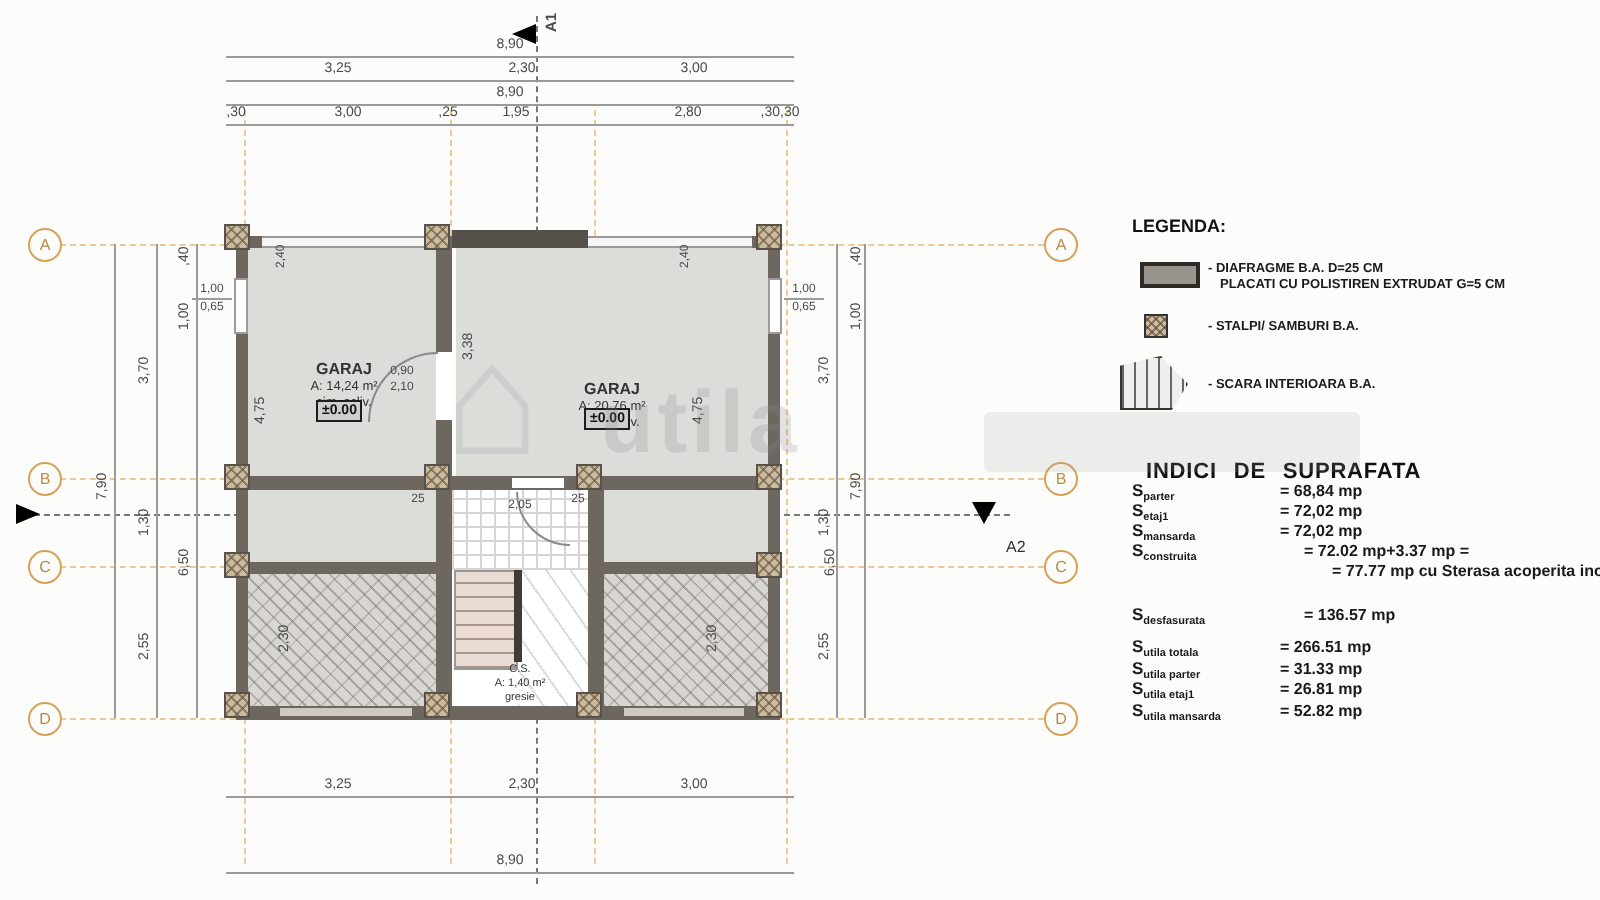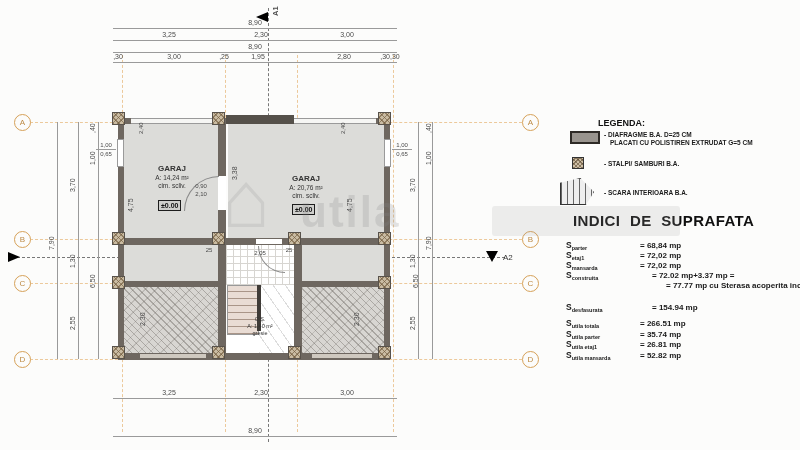--- a/index.html
+++ b/index.html
@@ -35,38 +35,38 @@
   .open-top{position:absolute;background:#f6f6f4;border-top:1px solid #9a9a9a;border-bottom:1px solid #9a9a9a;box-sizing:border-box;z-index:4;}
   .open-bot{position:absolute;background:#cfc9c0;z-index:4;}
   .win{position:absolute;background:#fff;border:1px solid #9a9a9a;box-sizing:border-box;z-index:4;}
   .gap{position:absolute;background:#fff;z-index:4;}
   .post{position:absolute;width:13px;height:13px;box-sizing:border-box;border:1px solid #58524b;background-color:#c9bba2;
     background-image:repeating-linear-gradient(45deg,rgba(108,85,55,.6) 0 1px,transparent 1px 4px),
                      repeating-linear-gradient(-45deg,rgba(108,85,55,.6) 0 1px,transparent 1px 4px);z-index:5;}
   .arc{position:absolute;z-index:5;}
   .bar{position:absolute;background:#3f3b37;z-index:5;}
   
-  .lbl{position:absolute;font-size:6.5px;color:#333;text-align:center;line-height:1.25;white-space:nowrap;z-index:7;}
+  .lbl{position:absolute;font-size:6.5px;color:#333;text-align:center;line-height:1.25;white-space:nowrap;z-index:7;margin-top:16px;}
   .b{font-weight:bold;}
   .lvl{position:absolute;border:1px solid #1d1d1d;background:#cfcfcc;font-weight:bold;font-size:7px;line-height:9px;padding:0 2px;color:#111;z-index:7;}
   
   .tri-left{position:absolute;width:0;height:0;border-top:5px solid transparent;border-bottom:5px solid transparent;border-right:12px solid #000;z-index:8;}
   .tri-right{position:absolute;width:0;height:0;border-top:5px solid transparent;border-bottom:5px solid transparent;border-left:12px solid #000;z-index:8;}
   .tri-down{position:absolute;width:0;height:0;border-left:6px solid transparent;border-right:6px solid transparent;border-top:11px solid #000;z-index:8;}
   
   .leg-title{position:absolute;font-weight:bold;font-size:9px;color:#111;}
   .leg-text{position:absolute;font-weight:bold;font-size:6.5px;color:#1a1a1a;white-space:nowrap;}
   .swatch{position:absolute;width:30px;height:13px;background:#99948e;border:2px solid #2e2a26;box-sizing:border-box;}
   .posticon{position:absolute;width:12px;height:12px;box-sizing:border-box;border:1px solid #333;background-color:#cdbfa6;
     background-image:repeating-linear-gradient(45deg,rgba(90,70,45,.6) 0 1px,transparent 1px 3px),
                      repeating-linear-gradient(-45deg,rgba(90,70,45,.6) 0 1px,transparent 1px 3px);}
   .stairicon{position:absolute;width:34px;height:27px;border:1px solid #333;box-sizing:border-box;background-color:#eee;
     background-image:repeating-linear-gradient(90deg,#666 0 1px,transparent 1px 6px);
     clip-path:polygon(0 18%,60% 0,100% 52%,76% 100%,0 100%);}
-  .ind-title{position:absolute;font-weight:bold;font-size:15px;color:#111;letter-spacing:.4px;word-spacing:5px;}
+  .ind-title{position:absolute;font-weight:bold;font-size:11px;color:#111;letter-spacing:.4px;word-spacing:5px;margin-top:18px;}
   .ind-row{position:absolute;font-size:8px;color:#1a1a1a;white-space:nowrap;}
   .ind-sym{display:inline-block;font-weight:bold;font-size:8.5px;}
   .ind-sub{font-size:5.5px;vertical-align:-2px;font-weight:bold;}
   .ind-val{font-weight:bold;font-size:8px;}
   
   .wm-house{position:absolute;font-size:80px;color:rgba(140,140,140,.18);z-index:9;line-height:1;}
   .wm-text{position:absolute;font-size:44px;font-weight:bold;color:rgba(135,135,135,.22);letter-spacing:2px;z-index:9;line-height:1;}
   .wm-block{position:absolute;background:rgba(155,155,155,.16);border-radius:3px;z-index:9;}
 </style>
 </head>
@@ -223,21 +223,21 @@
   <div class="vlbl d6" style="left:340px;top:134px;font-size:6px;">2,40</div>
   <div class="dim d6" style="left:96px;top:142px;width:20px;border-bottom:1px solid #9a9a9a;padding-bottom:1px;">1,00</div>
   <div class="dim d6" style="left:96px;top:151px;width:20px;">0,65</div>
   <div class="dim d6" style="left:392px;top:142px;width:20px;border-bottom:1px solid #9a9a9a;padding-bottom:1px;">1,00</div>
   <div class="dim d6" style="left:392px;top:151px;width:20px;">0,65</div>
 
   <div class="wm-house" style="left:222px;top:160px;">⌂</div>
   <div class="wm-text" style="left:300px;top:190px;">utila</div>
   <div class="wm-block" style="left:492px;top:206px;width:188px;height:30px;"></div>
 
-  <div class="leg-title" style="left:566px;top:118px;margin-left:32px;">LEGENDA:</div>
+  <div class="leg-title" style="left:566px;top:108px;">LEGENDA:</div>
   <div class="swatch" style="left:570px;top:131px;"></div>
   <div class="leg-text" style="left:604px;top:131px;">- DIAFRAGME B.A. D=25 CM</div>
   <div class="leg-text" style="left:610px;top:139px;">PLACATI CU POLISTIREN EXTRUDAT G=5 CM</div>
   <div class="posticon" style="left:572px;top:157px;"></div>
   <div class="leg-text" style="left:604px;top:160px;">- STALPI/ SAMBURI B.A.</div>
   <div class="stairicon" style="left:560px;top:178px;"></div>
   <div class="leg-text" style="left:604px;top:189px;">- SCARA INTERIOARA B.A.</div>
 
   <div class="ind-title" style="left:573px;top:212px;">INDICI DE SUPRAFATA</div>
   <div class="ind-row" style="left:566px;top:240px;">
@@ -249,27 +249,27 @@
   <div class="ind-row" style="left:566px;top:260px;">
     <span style="display:inline-block;width:74px;"><span class="ind-sym">S</span><span class="ind-sub">mansarda</span></span><span class="ind-val">= 72,02 mp</span>
   </div>
   <div class="ind-row" style="left:566px;top:270px;">
     <span style="display:inline-block;width:86px;"><span class="ind-sym">S</span><span class="ind-sub">construita</span></span><span class="ind-val">= 72.02 mp+3.37 mp =</span>
   </div>
   <div class="ind-row" style="left:566px;top:281px;">
     <span style="display:inline-block;width:100px;"></span><span class="ind-val">= 77.77 mp cu Sterasa acoperita inclusa</span>
   </div>
   <div class="ind-row" style="left:566px;top:302px;">
-    <span style="display:inline-block;width:86px;"><span class="ind-sym">S</span><span class="ind-sub">desfasurata</span></span><span class="ind-val">= 154.94 mp</span>
+    <span style="display:inline-block;width:86px;"><span class="ind-sym">S</span><span class="ind-sub">desfasurata</span></span><span class="ind-val">= 136.57 mp</span>
   </div>
   <div class="ind-row" style="left:566px;top:318px;">
     <span style="display:inline-block;width:74px;"><span class="ind-sym">S</span><span class="ind-sub">utila totala</span></span><span class="ind-val">= 266.51 mp</span>
   </div>
   <div class="ind-row" style="left:566px;top:329px;">
-    <span style="display:inline-block;width:74px;"><span class="ind-sym">S</span><span class="ind-sub">utila parter</span></span><span class="ind-val">= 35.74 mp</span>
+    <span style="display:inline-block;width:74px;"><span class="ind-sym">S</span><span class="ind-sub">utila parter</span></span><span class="ind-val">= 31.33 mp</span>
   </div>
   <div class="ind-row" style="left:566px;top:339px;">
     <span style="display:inline-block;width:74px;"><span class="ind-sym">S</span><span class="ind-sub">utila etaj1</span></span><span class="ind-val">= 26.81 mp</span>
   </div>
   <div class="ind-row" style="left:566px;top:350px;">
     <span style="display:inline-block;width:74px;"><span class="ind-sym">S</span><span class="ind-sub">utila mansarda</span></span><span class="ind-val">= 52.82 mp</span>
   </div>
 
 </div>
 

